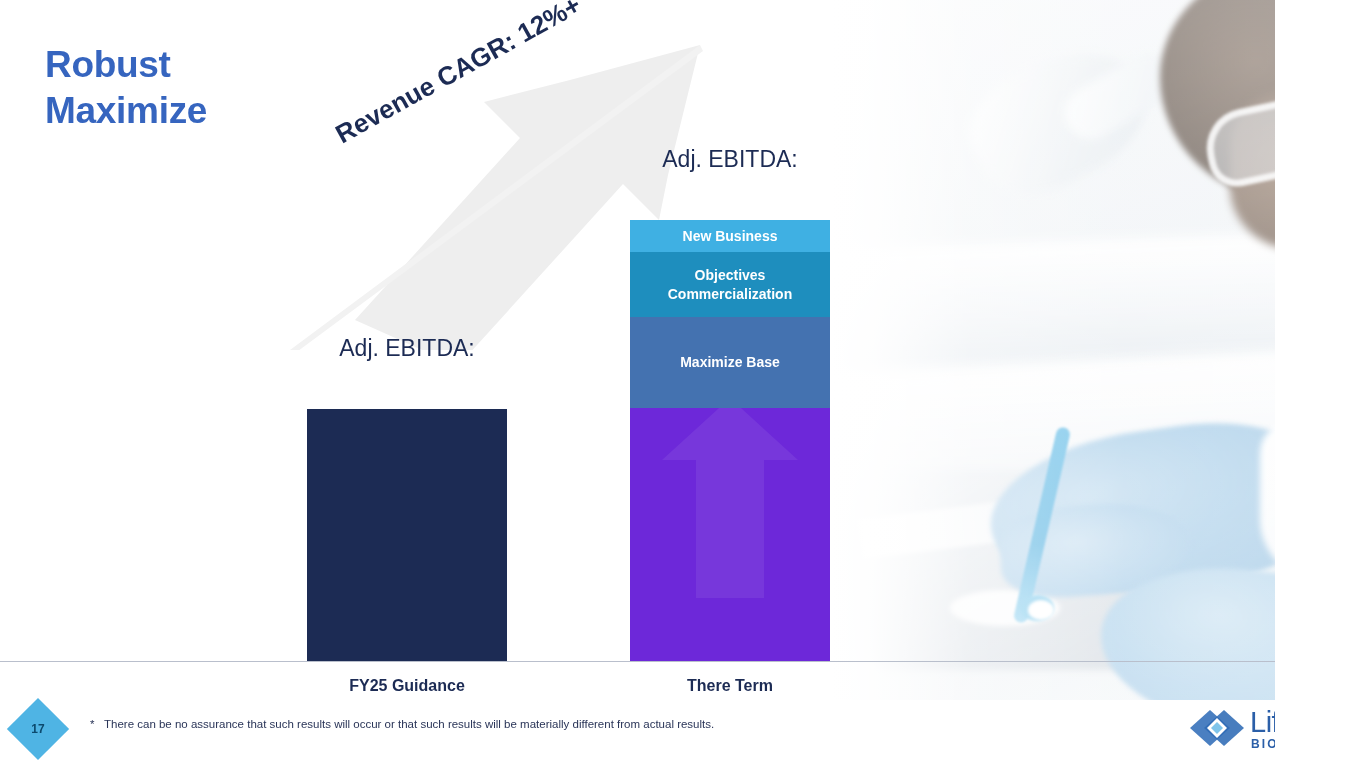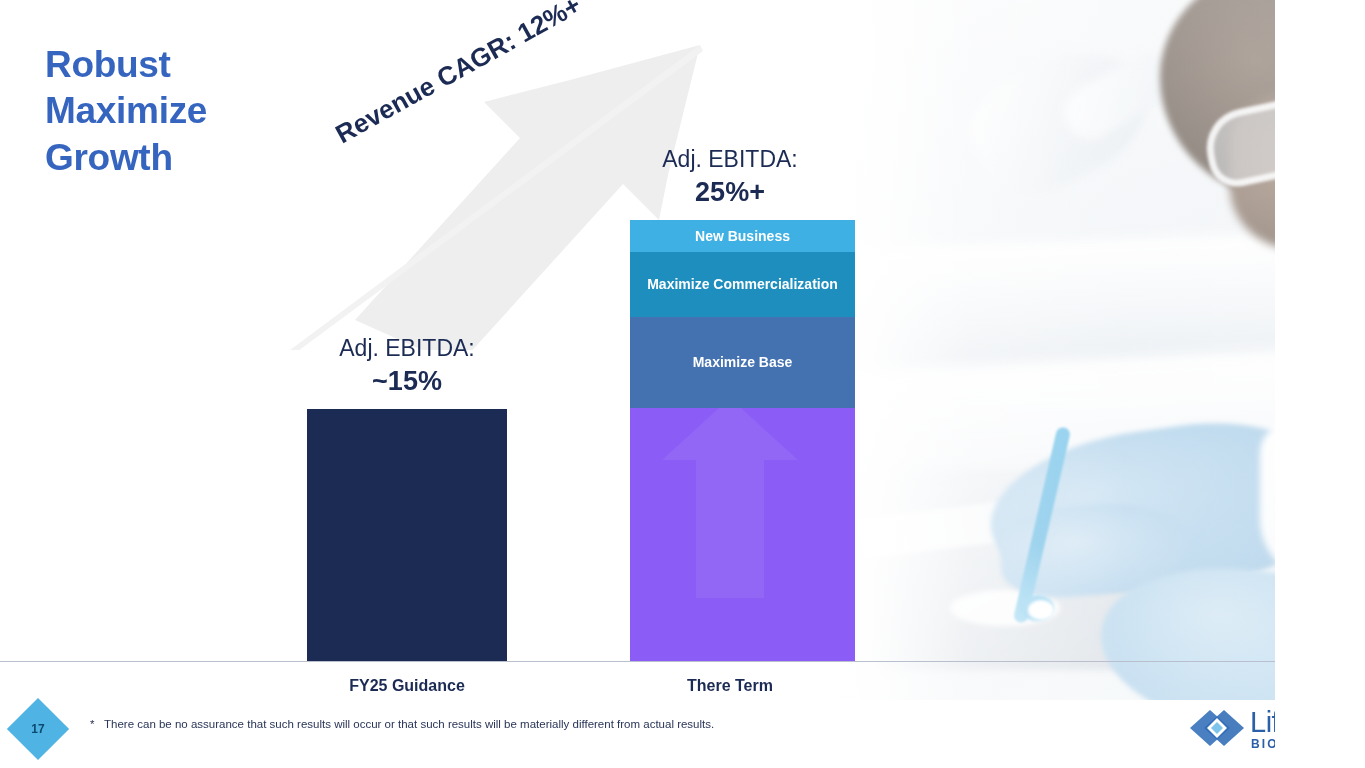--- a/index.html
+++ b/index.html
@@ -381,56 +381,53 @@
     <div class="ph-sleeve-lower"></div>
     <div class="ph-spatula"></div>
     <div class="ph-spatula-tip"></div>
     <div class="ph-sample"></div>
     <div class="photo-veil"></div>
   </div>
 
   <div class="title" style="color: rgb(54, 101, 191);">
     <div>Robust</div>
     <div>Maximize</div>
-    <div>Growth</div>
   </div>
 
   <svg class="cagr-arrow" viewBox="0 0 460 330">
     <polygon points="85,300 250,118 214,82 300,60 430,25 398,155 389,200 353,164 188,346" fill="#eeeeee"></polygon>
     <polygon points="20,330 430,25 433,31 24,334" fill="#f2f2f2"></polygon>
   </svg>
   <div class="cagr-label">Revenue CAGR: 12%+</div>
 
   <div class="chart">
 
     <div class="bar-group">
       <div class="bar-caption" style="left:307px; top:335px; width:200px;">
         <div class="cap-line1">Adj. EBITDA:</div>
-        <div class="cap-line2">~15%</div>
       </div>
       <div class="bar-stack" style="left:307px; top:409px; width:200px; height:252px; background:#1c2b54;"></div>
       <div class="axis-label" style="left:307px; top:677px; width:200px;">FY25 Guidance</div>
     </div>
 
     <div class="bar-group">
       <div class="bar-caption" style="left:630px; top:146px; width:200px;">
         <div class="cap-line1">Adj. EBITDA:</div>
-        <div class="cap-line2">25%+</div>
       </div>
 
-      <div class="bar-stack" style="left:630px; top:220px; width:200px; height:441px; background:#8b5cf6;padding-left:25px;">
+      <div class="bar-stack" style="left:630px; top:220px; width:200px; height:441px; background:#6d28d9;">
 
         <svg class="growth-arrow" style="left:32px; top:178px; width:136px; height:200px;" viewBox="0 0 136 200">
           <polygon points="68,0 136,62 102,62 102,200 34,200 34,62 0,62" fill="#ffffff" fill-opacity="0.07"></polygon>
         </svg>
         <div class="seg" style="top:0px; height:32px; background:#3fb0e3;">
           <span>New Business</span>
         </div>
         <div class="seg" style="top:32px; height:65px; background:#1e8ebe;">
-          <span>Maximize Commercialization</span>
+          <span>Objectives Commercialization</span>
         </div>
         <div class="seg" style="top:97px; height:91px; background:#4472b0;">
           <span>Maximize Base</span>
         </div>
       </div>
 
       <div class="axis-label" style="left:630px; top:677px; width:200px;">There Term</div>
     </div>
 
     <div class="baseline"></div>

